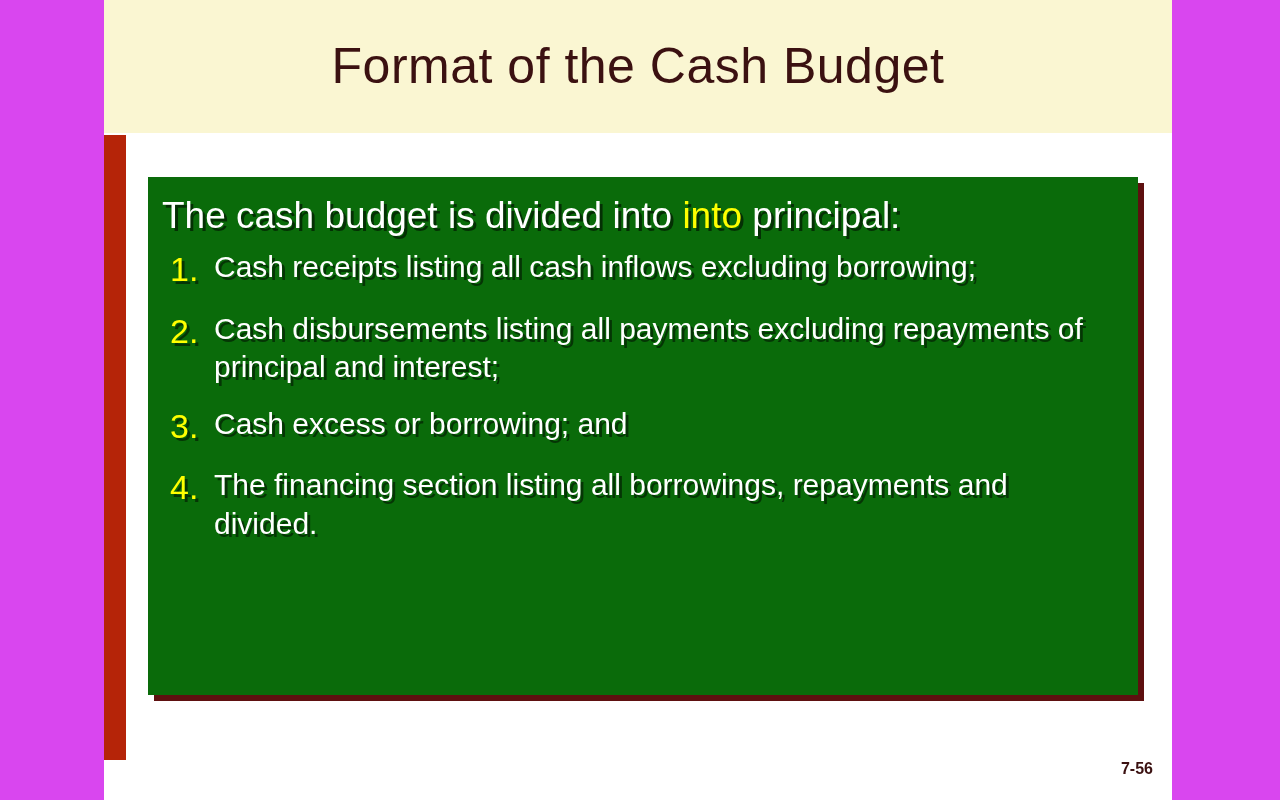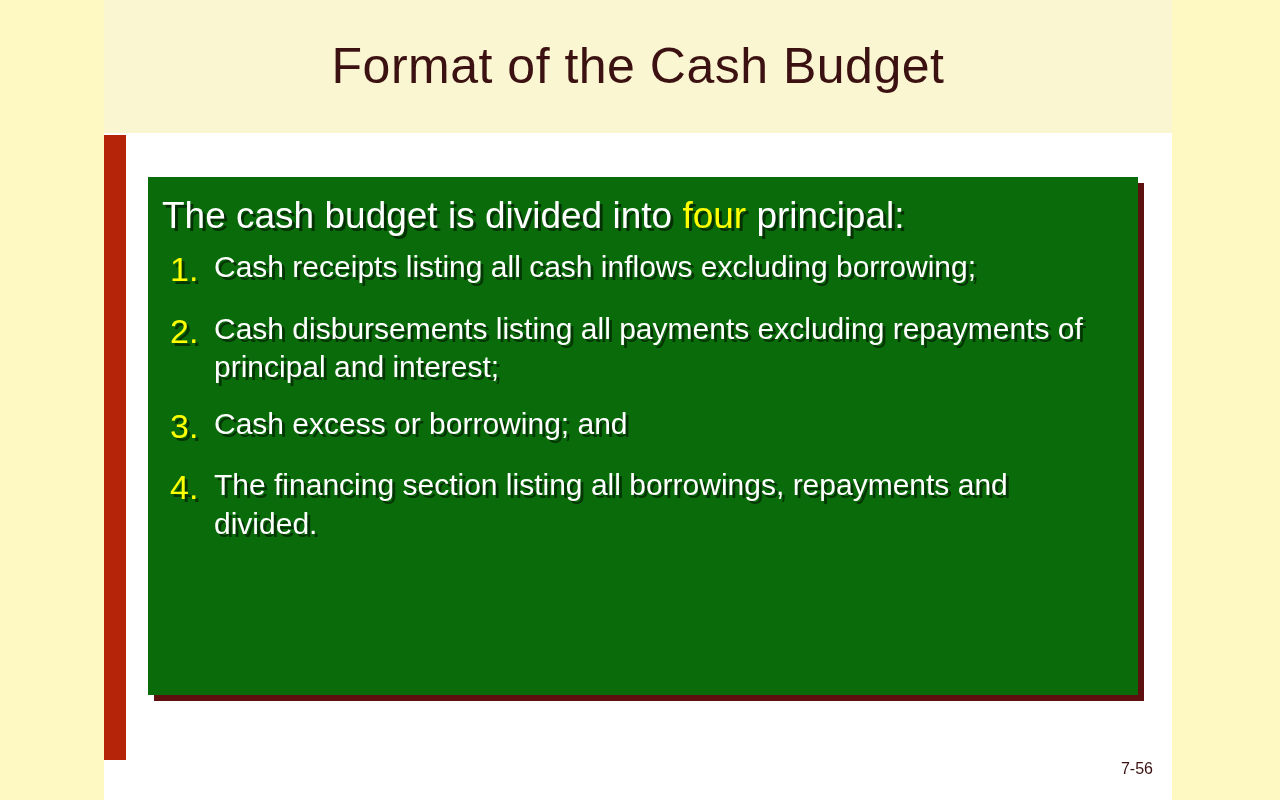--- a/index.html
+++ b/index.html
@@ -8,21 +8,21 @@
     width: 1280px;
     height: 800px;
     background: #000000;
     overflow: hidden;
   }
 
   #slide-root {
     position: relative;
     width: 1280px;
     height: 800px;
-    background: #fef9c3;
+    background: #d946ef;
     font-family: "Liberation Sans", sans-serif;
   }
 
   
   .slide-canvas {
     position: absolute;
     left: 104px;
     top: 0px;
     width: 1068px;
     height: 800px;
@@ -139,42 +139,42 @@
     line-height: 1.28;
     text-shadow: 3px 3px 0 rgba(0,0,0,0.5);
   }
 
   
   .slide-number {
     position: absolute;
     right: 19px;
     bottom: 22px;
     font-size: 16px;
-    font-weight: normal;
+    font-weight: bold;
     color: #3B1111;
   }
 </style>
 </head>
 <body>
 
 <div id="slide-root">
 
   <div class="slide-canvas">
 
     <div class="title-banner">
       <h1 class="slide-title">Format of the Cash Budget</h1>
     </div>
 
     <div class="red-bar"></div>
 
     <div class="content-box-wrap">
       <div class="content-box-shadow"></div>
       <div class="content-box">
 
-        <p class="lead-line"><span>The cash budget is divided into </span><span class="hl">four</span><span> principal:</span></p>
+        <p class="lead-line"><span>The cash budget is divided into </span><span class="hl">into</span><span> principal:</span></p>
 
         <ol class="num-list">
           <li class="num-item">
             <span class="num-marker">1.</span>
             <span class="num-text">Cash receipts listing all cash inflows excluding borrowing;</span>
           </li>
           <li class="num-item">
             <span class="num-marker">2.</span>
             <span class="num-text">Cash disbursements listing all payments excluding repayments of principal and interest;</span>
           </li>

